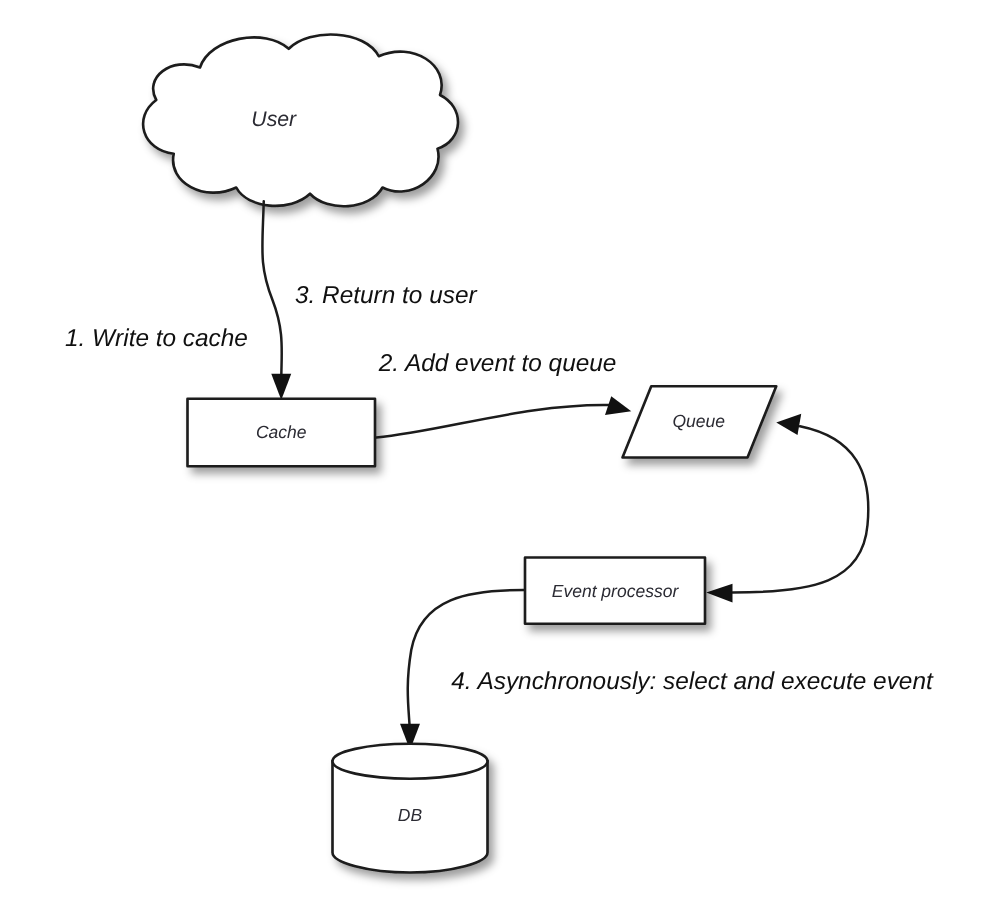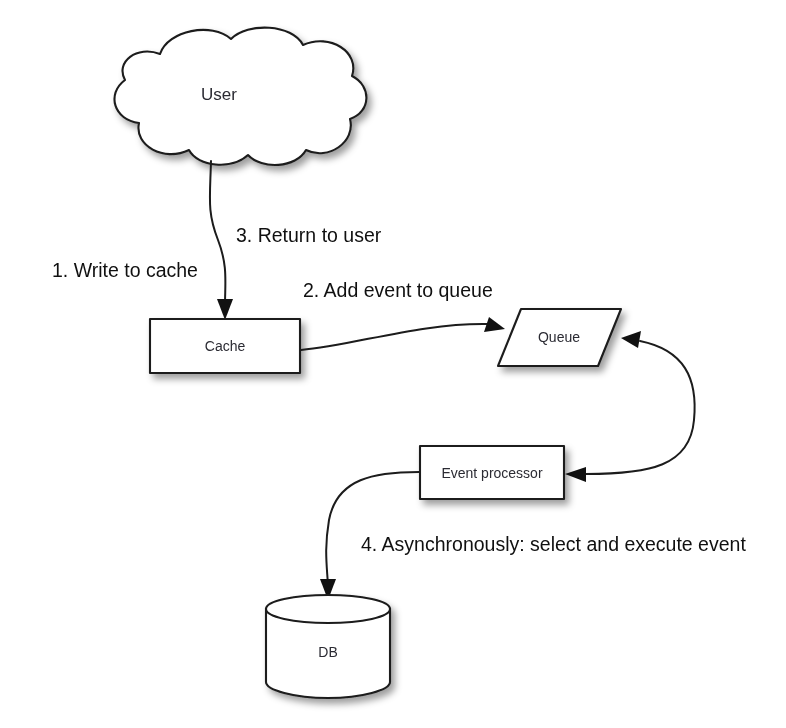--- a/index.html
+++ b/index.html
@@ -14,20 +14,21 @@
     position: relative;
     overflow: hidden;
     font-family: "Liberation Sans", sans-serif;
   }
   #diagram-root {
     position: absolute;
     top: 0;
     left: 0;
     width: 786px;
     height: 728px;
+    font-style: italic;
   }
   svg#diagram-svg {
     display: block;
     width: 786px;
     height: 728px;
   }
   .node-shape {
     fill: #ffffff;
     stroke: #1c1c1c;
     stroke-width: 2.1;

